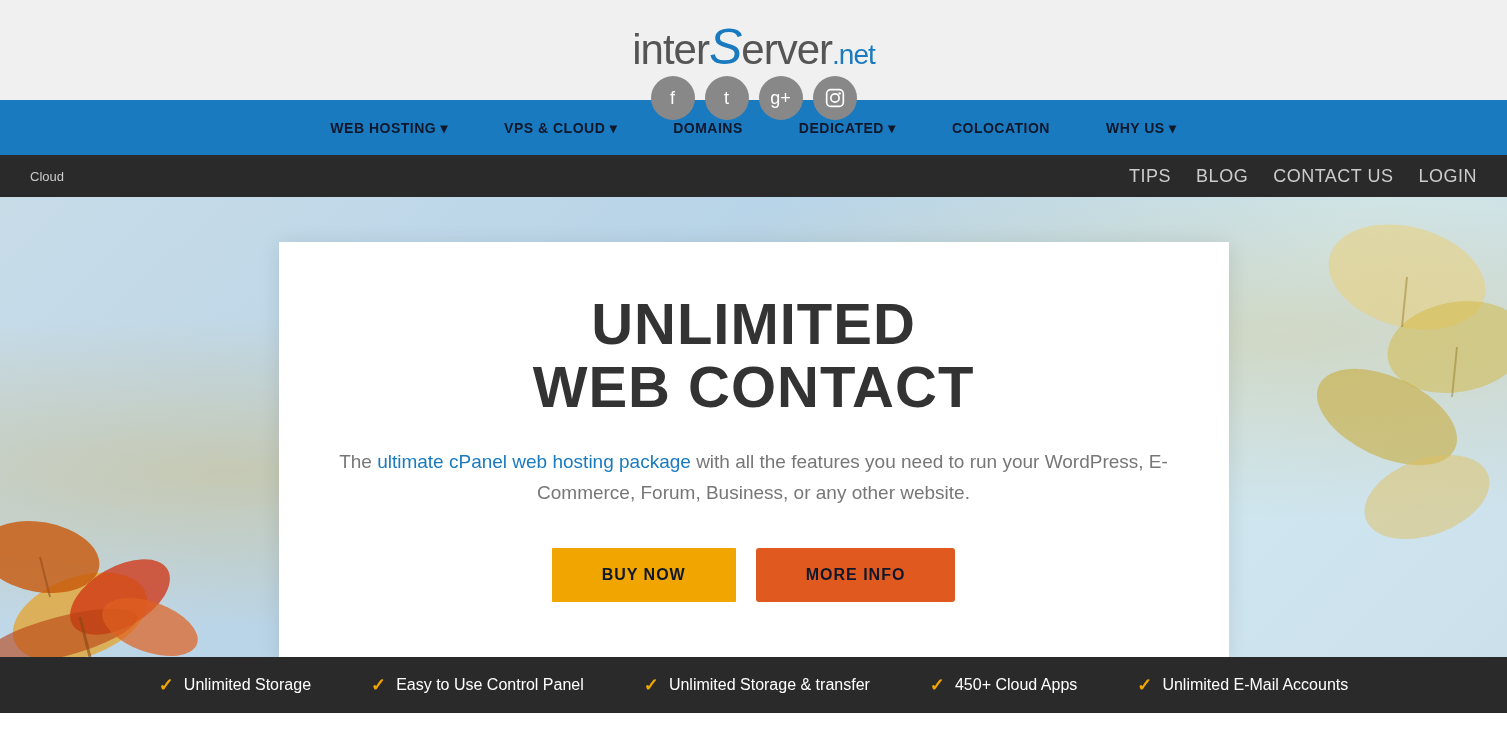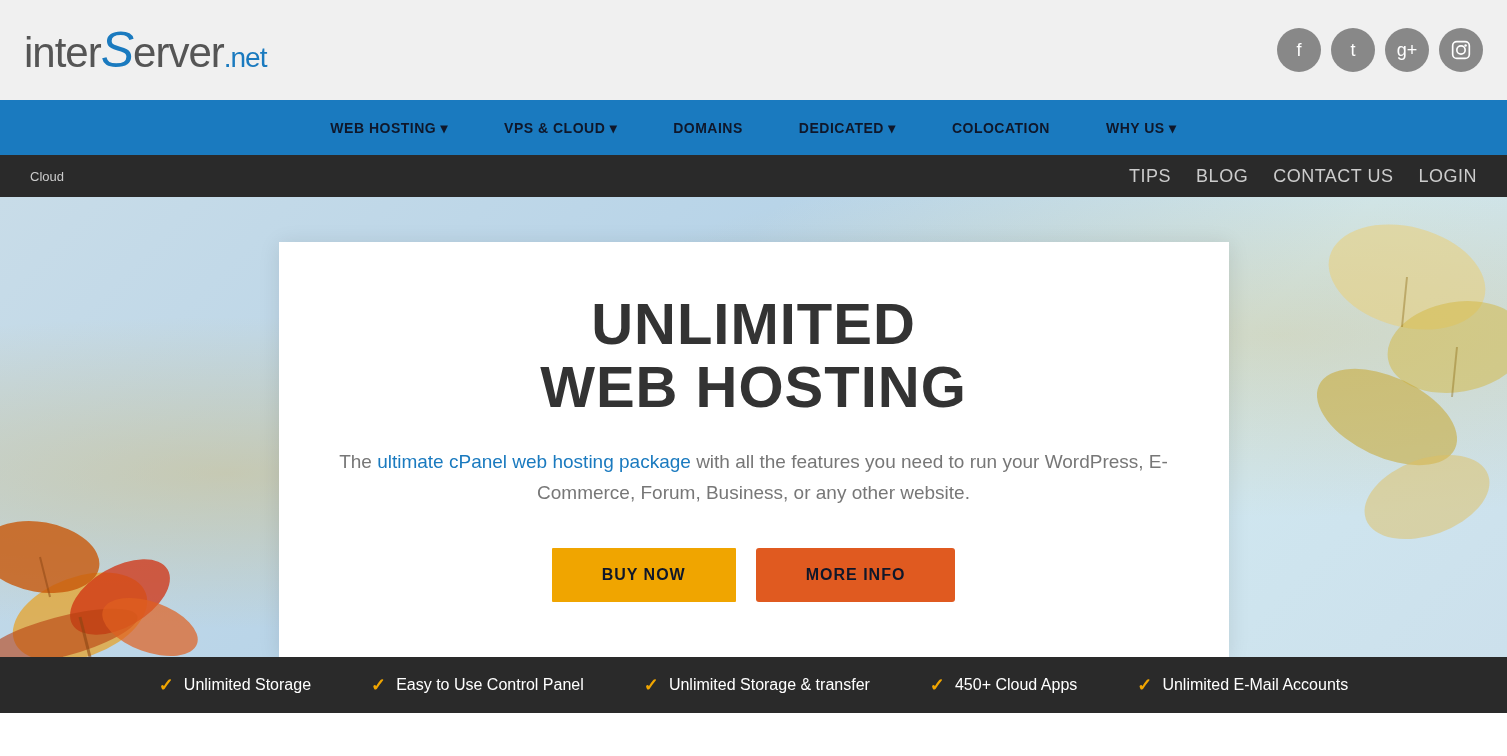--- a/index.html
+++ b/index.html
@@ -4,22 +4,23 @@
   <style>
     * { margin: 0; padding: 0; box-sizing: border-box; }
     body { font-family: Arial, sans-serif; width: 1507px; overflow-x: hidden; }
 
     
     .header {
       background: #f0f0f0;
       display: flex;
       align-items: center;
       justify-content: space-between;
-      padding: 18px 24px;
+      padding: 18px 60px;
       height: 100px;
+      flex-direction: column;
     }
     .logo {
       font-size: 42px;
       color: #555;
       font-weight: 300;
       letter-spacing: -1px;
     }
     .logo span.inter { color: #555; }
     .logo span.S { color: #1a7abf; font-style: italic; font-size: 50px; }
     .logo span.erver { color: #555; }
@@ -282,21 +283,21 @@
       <ellipse cx="220" cy="300" rx="65" ry="38" fill="#e0c060" opacity="0.5" transform="rotate(-20 220 300)"></ellipse>
 
       <line x1="200" y1="80" x2="195" y2="130" stroke="#8B6914" stroke-width="2" opacity="0.4"></line>
       <line x1="250" y1="150" x2="245" y2="200" stroke="#8B6914" stroke-width="2" opacity="0.4"></line>
     </svg>
   </div>
 
   <div class="hero-card">
     <h1 class="hero-title">
       <span>UNLIMITED</span><br>
-      <span>WEB HOSTING</span>
+      <span>WEB CONTACT</span>
     </h1>
     <p class="hero-subtitle">
       The <a href="#">ultimate cPanel web hosting package</a> with all the features you need to run your WordPress, E-Commerce, Forum, Business, or any other website.
     </p>
     <div class="hero-buttons">
       <button class="btn-buy">BUY NOW</button>
       <button class="btn-more">MORE INFO</button>
     </div>
   </div>
 </div>

